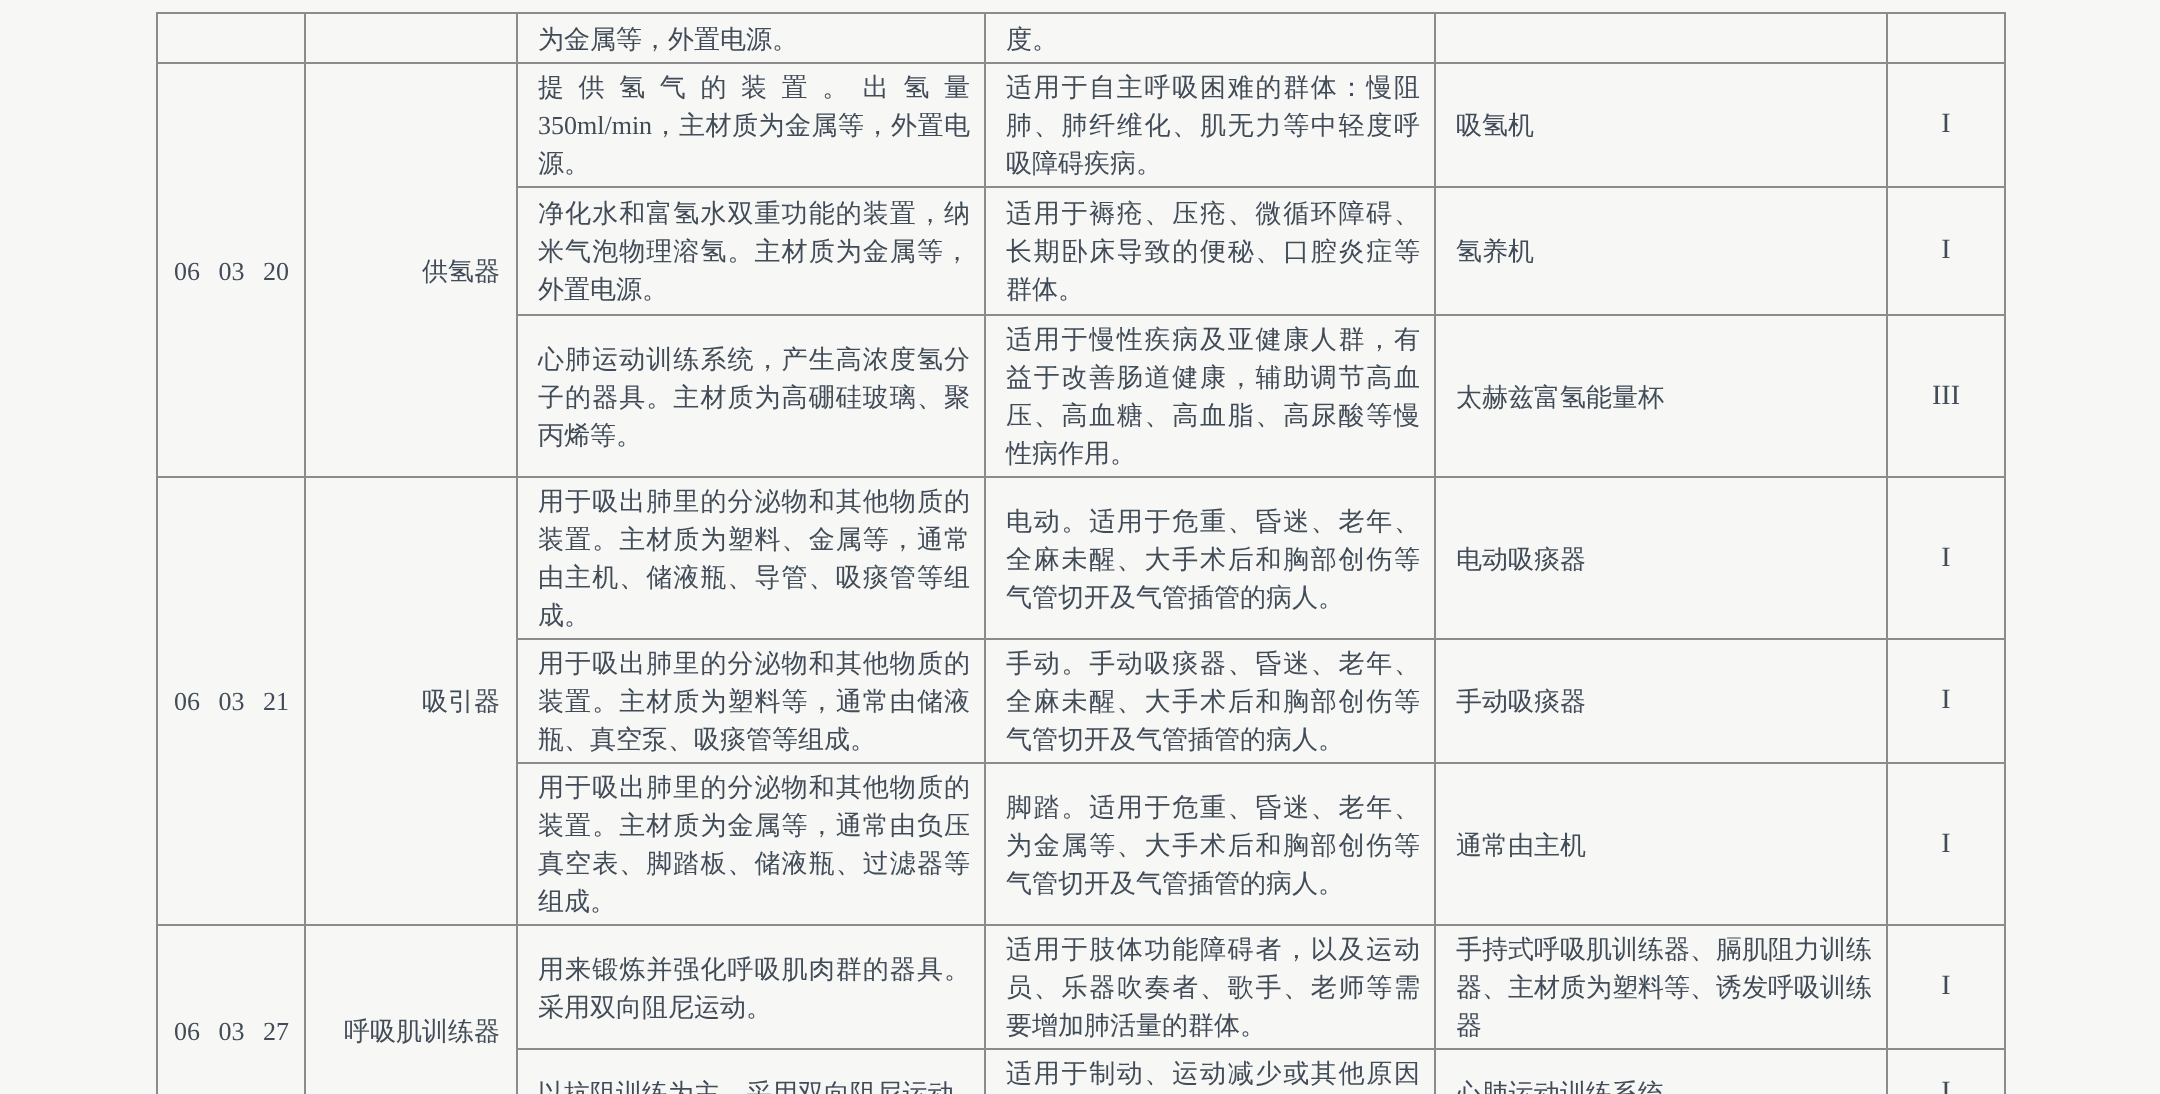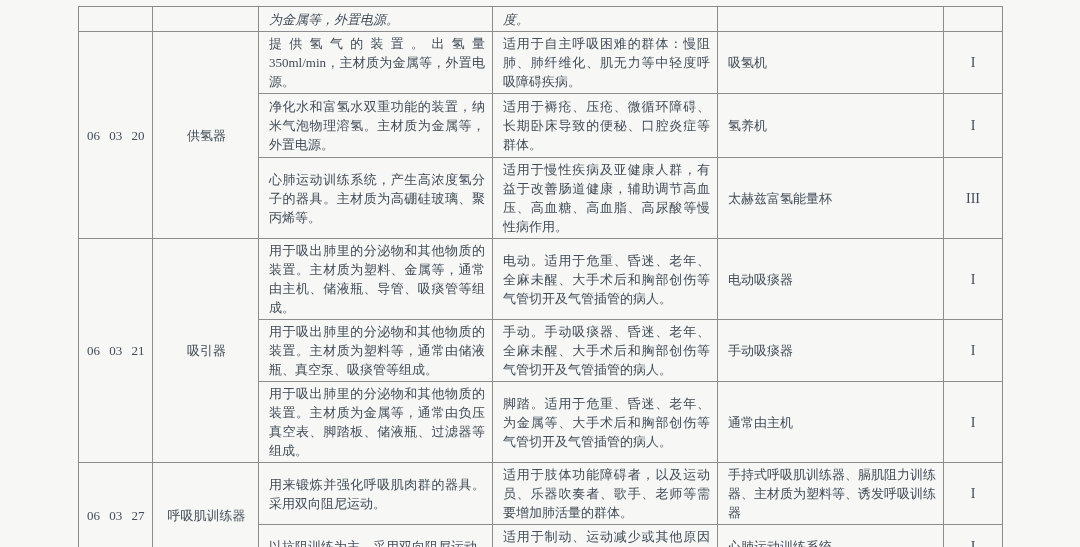--- a/index.html
+++ b/index.html
@@ -30,42 +30,41 @@
     padding: 2px 8px;
     vertical-align: middle;
     overflow: hidden;
   }
   td.code {
     text-align: right;
     word-spacing: 6px;
     white-space: nowrap;
   }
   td.name {
-    text-align: center;
+    text-align: right;
     padding-left: 10px;
   }
   td.desc, td.scope {
     text-align: justify;
     padding-left: 10px;
     padding-right: 7px;
   }
   td.product {
     text-align: left;
     padding-left: 10px;
     padding-right: 7px;
     text-align: justify;
   }
   td.cls {
     text-align: center;
     font-size: 14px;
   }
   td.toprow {
     vertical-align: top;
     padding-top: 3px;
-    font-style: italic;
   }
   tr.r0 { height: 20px; }
   tr.r1 { height: 62px; }
   tr.r2 { height: 64px; font-family: Liberation Serif, serif; }
   tr.r3 { height: 80px; }
   tr.r4 { height: 79px; }
   tr.r5 { height: 62px; }
   tr.r6 { height: 79px; font-family: Liberation Serif, serif; }
   tr.r7 { height: 60px; }
   tr.r8 { height: 27px; }

